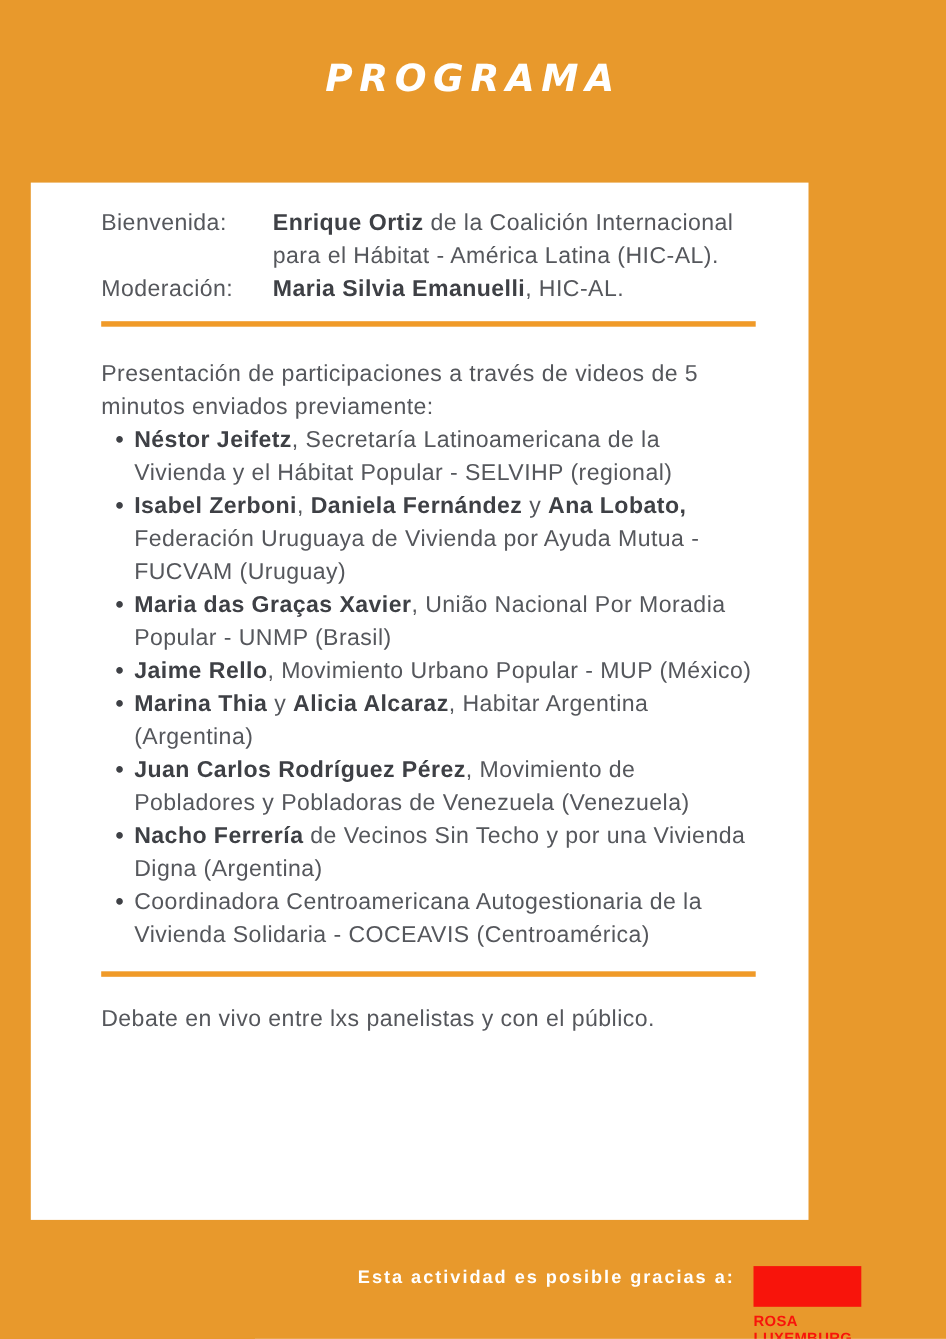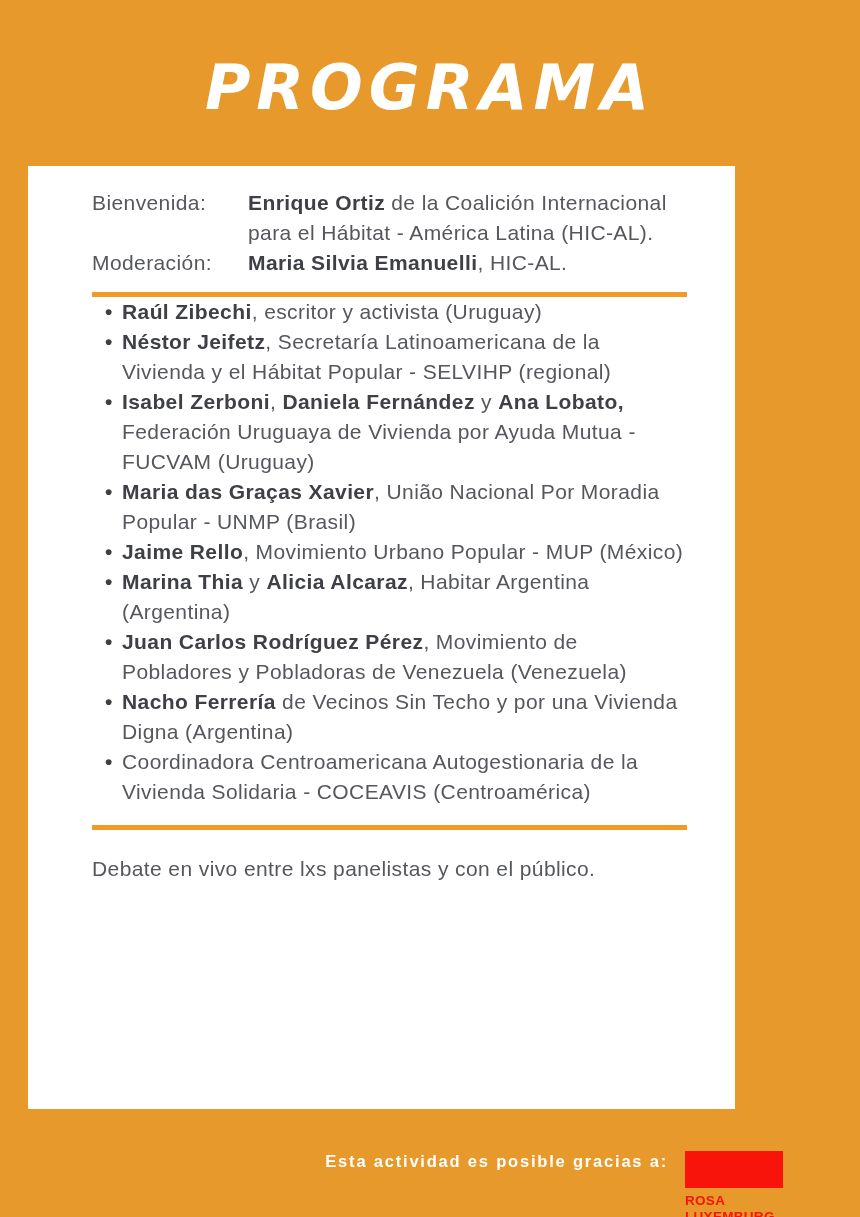--- a/index.html
+++ b/index.html
@@ -22,21 +22,21 @@
   .page{position:relative;width:860px;height:1217px;background:var(--background);}
 
   .title{
     margin:0;
     padding-top:54px;
     text-align:center;
     color:var(--title-white);
     font-family:"DejaVu Sans",sans-serif;
     font-style:italic;
     font-weight:bold;
-    font-size:62px;
+    font-size:34px;
     letter-spacing:6px;
     line-height:1.1;
   }
 
   .card{
     position:absolute;
     left:28px;top:166px;
     width:707px;height:943px;
     background:var(--card);
     padding:22px 48px 0 64px;
@@ -98,23 +98,23 @@
           <div class="w-value"><span class="seg-bold">Enrique Ortiz</span><span class="seg-regular"> de la Coalición Internacional para el Hábitat - América Latina (HIC-AL).</span></div>
         </div>
         <div class="welcome-row">
           <span class="w-label">Moderación:</span>
           <div class="w-value"><span class="seg-bold">Maria Silvia Emanuelli</span><span class="seg-regular">, HIC-AL.</span></div>
         </div>
       </div>
 
     <div class="divider"></div>
 
+    <p class="intro">Presentación de participaciones a través de videos de 5 minutos enviados previamente:</p>
 
     <ul class="participants" id="participants-list">
-        <li><span class="seg-bold">Raúl Zibechi</span><span class="seg-regular">, escritor y activista (Uruguay)</span></li>
         <li><span class="seg-bold">Néstor Jeifetz</span><span class="seg-regular">, Secretaría Latinoamericana de la Vivienda y el Hábitat Popular - SELVIHP (regional)</span></li>
         <li><span class="seg-bold">Isabel Zerboni</span><span class="seg-regular">, </span><span class="seg-bold">Daniela Fernández</span><span class="seg-regular"> y </span><span class="seg-bold">Ana Lobato,</span><span class="seg-regular"> Federación Uruguaya de Vivienda por Ayuda Mutua - FUCVAM (Uruguay)</span></li>
         <li><span class="seg-bold">Maria das Graças Xavier</span><span class="seg-regular">, União Nacional Por Moradia Popular - UNMP (Brasil)</span></li>
         <li><span class="seg-bold">Jaime Rello</span><span class="seg-regular">, Movimiento Urbano Popular - MUP (México)</span></li>
         <li><span class="seg-bold">Marina Thia</span><span class="seg-regular"> y </span><span class="seg-bold">Alicia Alcaraz</span><span class="seg-regular">, Habitar Argentina (Argentina)</span></li>
         <li><span class="seg-bold">Juan Carlos Rodríguez Pérez</span><span class="seg-regular">, Movimiento de Pobladores y Pobladoras de Venezuela (Venezuela)</span></li>
         <li><span class="seg-bold">Nacho Ferrería</span><span class="seg-regular"> de Vecinos Sin Techo y por una Vivienda Digna (Argentina)</span></li>
         <li><span class="seg-regular">Coordinadora Centroamericana Autogestionaria de la Vivienda Solidaria - COCEAVIS (Centroamérica)</span></li>
       </ul>
 

